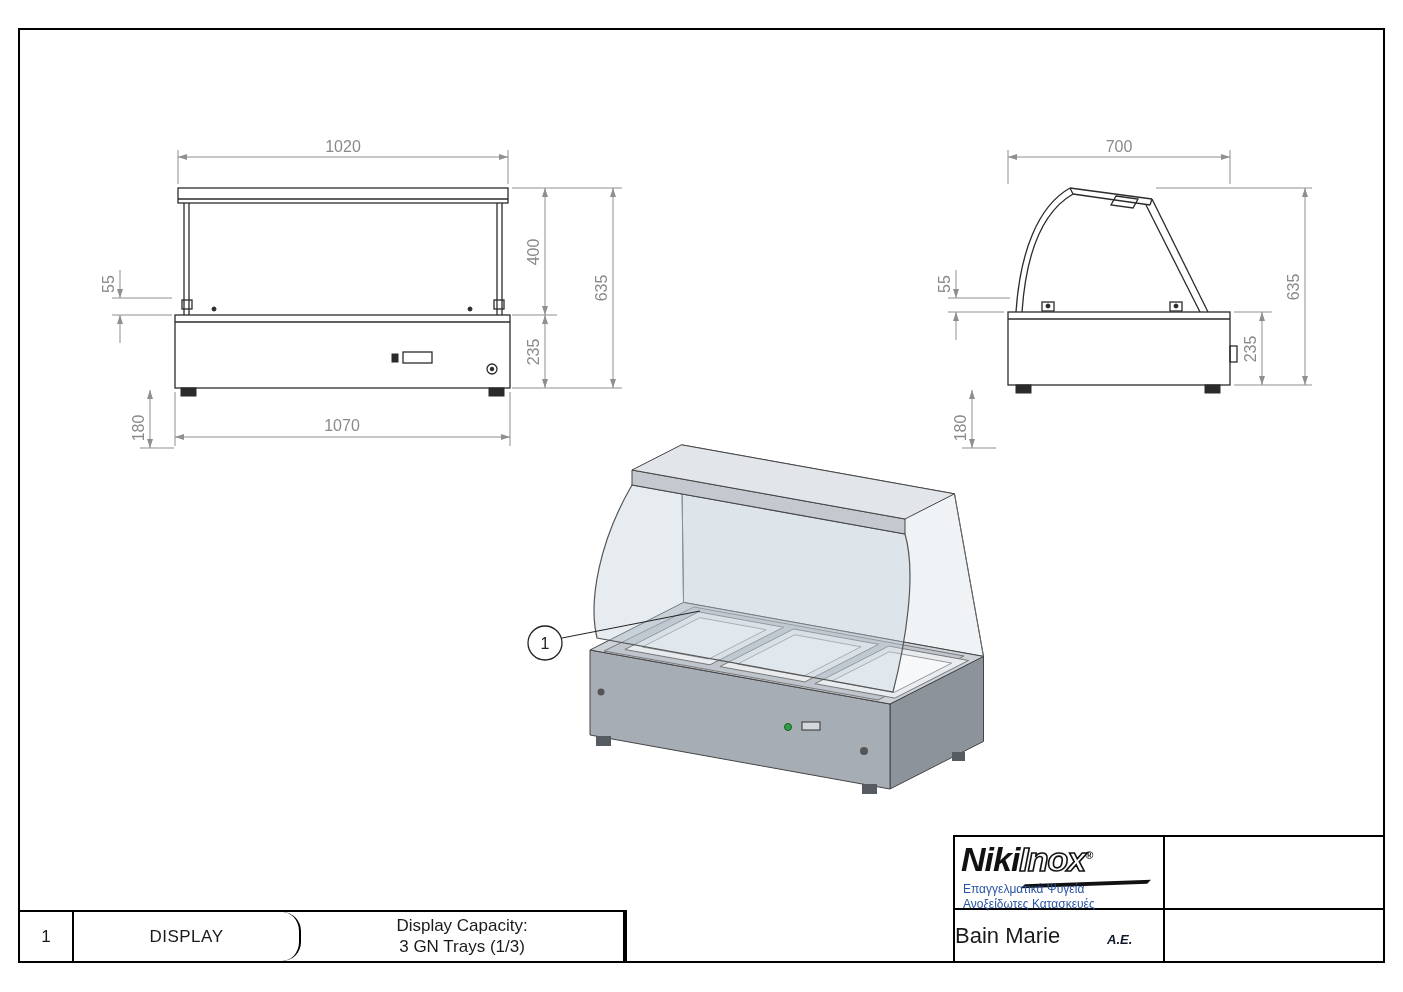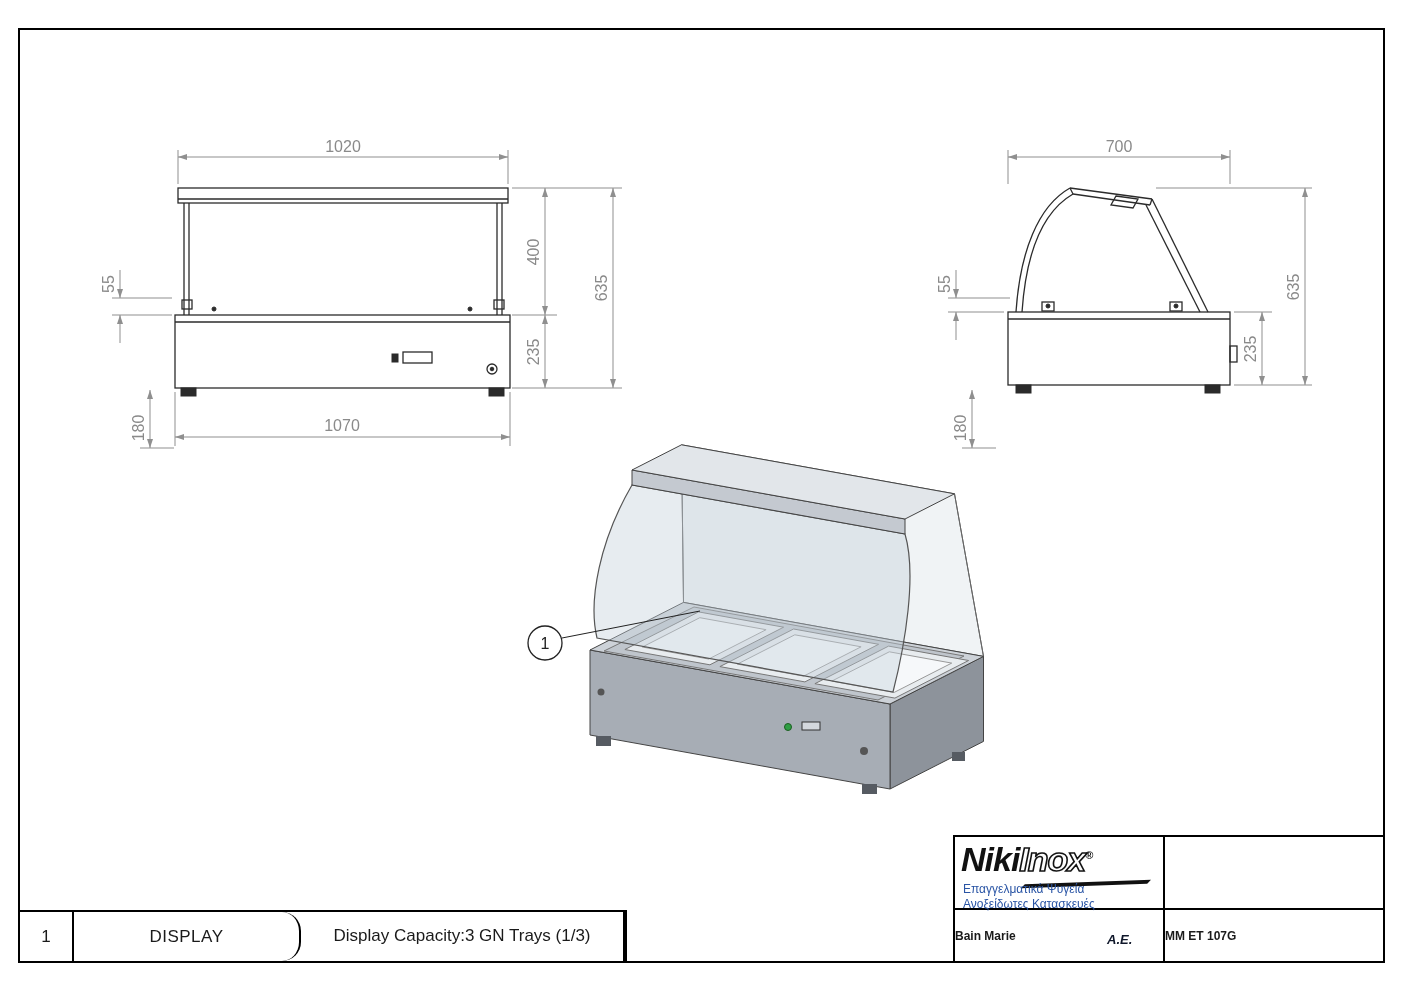--- a/index.html
+++ b/index.html
@@ -22,37 +22,37 @@
   .item-table {
     position:absolute; left:18px; top:910px; width:609px; height:53px;
     border:2px solid #000; box-sizing:border-box; display:flex; background:#fff;
   }
   .item-table .cell {
     display:flex; align-items:center; justify-content:center; text-align:center;
     border-right:2px solid #000; box-sizing:border-box; font-size:17px;
   }
   .item-table .c1 { width:54px; }
   .item-table .c2 { width:228px; letter-spacing:0.5px;border-radius:19px; }
-  .item-table .c3 { width:325px; border-right:2px solid #000; line-height:1.2; flex-direction:row; }
+  .item-table .c3 { width:325px; border-right:2px solid #000; line-height:1.2; flex-direction:column; }
 
   
   .title-block {
     position:absolute; left:953px; top:835px; width:432px; height:128px;
     border:2px solid #000; box-sizing:border-box; background:#fff;
   }
   .tb-row { display:flex; box-sizing:border-box; }
   .tb-row1 { height:73px; border-bottom:2px solid #000; }
   .tb-row2 { height:51px; }
   .tb-cell {
     display:flex; align-items:center; justify-content:flex-start;
     border-right:2px solid #000; box-sizing:border-box;
   }
   .tb-c1 { width:210px; }
   .tb-c2 { flex:1; border-right:none; }
-  .tb-product, .tb-model { font-weight:bold; font-size:12px; }
+  .tb-product, .tb-model { font-weight:normal; font-size:22px; }
 
   
   .logo-wrap { position:relative; width:200px; height:62px; }
   .logo-text { position:absolute; left:6px; top:-2px; font-style:italic; font-weight:bold;
                font-size:34px; letter-spacing:-1px; white-space:nowrap; }
   .logo-niki { color:#111; }
   .logo-inox { color:#fdfdfd; -webkit-text-stroke:1.6px #111; text-shadow:0 0 1px #111; }
   .logo-reg { font-size:11px; font-style:normal; font-weight:bold; color:#111; vertical-align:super; }
   .logo-swoosh { position:absolute; left:70px; top:40px; width:122px; height:4px;
                  background:#111; transform:skewX(-45deg) rotate(-2deg); }
@@ -250,18 +250,15 @@
           </div>
           <div class="logo-ae">A.E.</div>
         </div>
       </div>
       <div class="tb-cell tb-c2"></div>
     </div>
     <div class="tb-row tb-row2">
       <div class="tb-cell tb-c1">
         <span class="tb-product">Bain Marie</span>
       </div>
-      <div class="tb-cell tb-c2">
-        <span class="tb-model">MM ET 107G</span>
-      </div>
     </div>
   </div>
 </div>
 
 </body></html>

